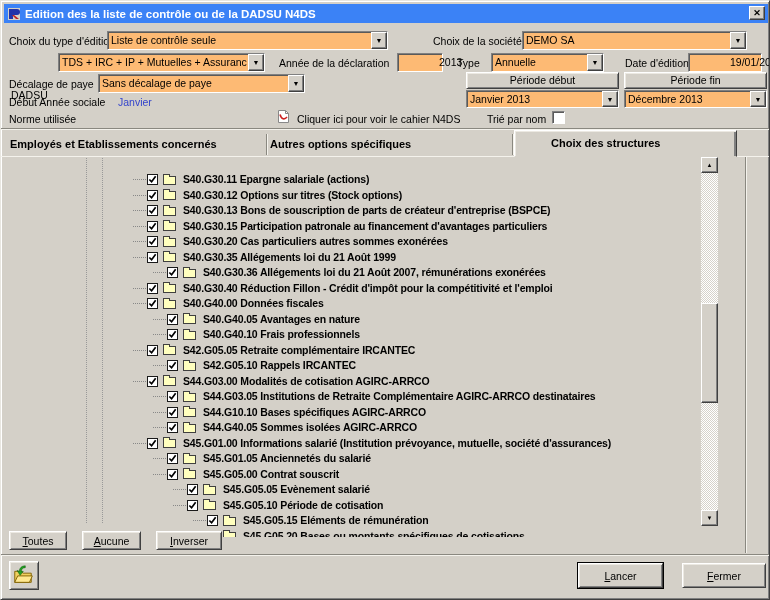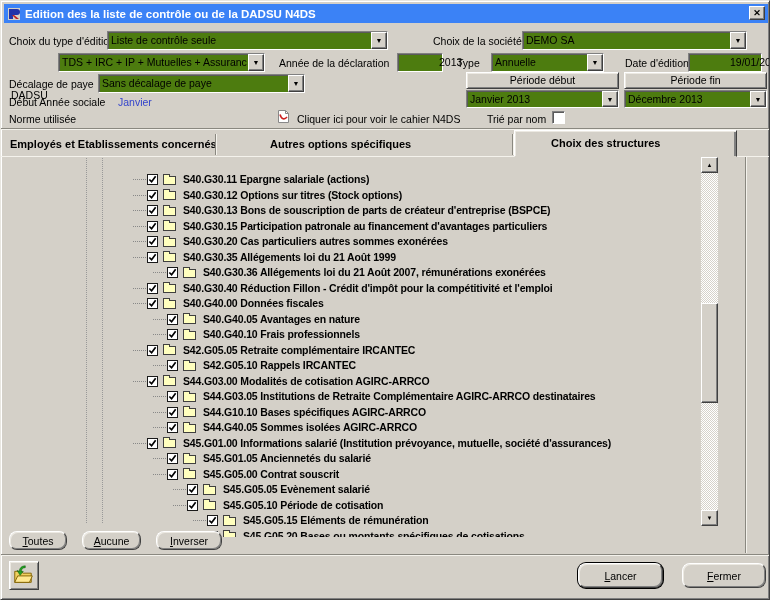--- a/index.html
+++ b/index.html
@@ -8,21 +8,21 @@
     font-family:"Liberation Sans", sans-serif;color:#000;
     border:1px solid;border-color:#e8e6e0 #404040 #404040 #e8e6e0;
     box-shadow:inset 1px 1px 0 #fff, inset -1px -1px 0 #808080;
     box-sizing:border-box;
   }
   #dlg *{box-sizing:border-box;}
   .abs{position:absolute;}
   .lbl{font-size:10.5px;white-space:nowrap;}
   .raised{background:#d4d0c8;border:1px solid;border-color:#ffffff #404040 #404040 #ffffff;
           box-shadow:inset 1px 1px 0 #ece9e2, inset -1px -1px 0 #808080;}
-  .sunken{background:#4d7c0f;border:1px solid;border-color:#808080 #ffffff #ffffff #808080;
+  .sunken{background:#fdba74;border:1px solid;border-color:#808080 #ffffff #ffffff #808080;
           box-shadow:inset 1px 1px 0 #5a5a5a;padding-left:41px;}
   
   .titlebar{left:3px;top:3px;width:764px;height:19px;background:#3b82f6;display:flex;align-items:center;}
   .titlebar .ttl{color:#fff;font-size:11.5px;font-weight:bold;margin-left:4px;white-space:nowrap;}
   .appicon{width:14px;height:14px;margin-left:3px;flex:0 0 auto;}
   .closebtn{position:absolute;right:3px;top:2px;width:16px;height:14px;background:#d4d0c8;
             border:1px solid;border-color:#fff #404040 #404040 #fff;box-shadow:inset -1px -1px 0 #808080;
             font-size:9px;font-weight:bold;text-align:center;line-height:12px;cursor:default;}
   
   .combo{height:19px;}
@@ -36,21 +36,21 @@
   .checkbox13{width:13px;height:13px;background:#fff;border:1px solid;border-color:#808080 #fff #fff #808080;box-shadow:inset 1px 1px 0 #5a5a5a;}
   
   .hline-dark{height:1px;background:#8a8880;}
   .hline-light{height:1px;background:#f4f2ec;}
   .vline-dark{width:1px;background:#8a8880;}
   .vline-light{width:1px;background:#f4f2ec;}
   
   #tabbar{left:0;top:129px;width:770px;height:26px;}
   .tab{position:absolute;top:4px;height:21px;font-weight:bold;font-size:11px;padding:4px 0 0 9px;
        border-right:1px solid #8a8880;box-shadow:1px 0 0 #f4f2ec;white-space:nowrap;overflow:hidden;}
-  .tab:nth-child(1){left:0;width:215px;}
+  .tab:nth-child(1){left:0;width:266px;}
   .tab:nth-child(2){left:260px;width:252px;}
   .tab:nth-child(3){left:513px;width:223px;padding-left:36px;}
   .tab.active{top:0;height:27px;background:#d4d0c8;padding-top:6px;z-index:5;
        border:1px solid;border-color:#fff #404040 transparent #fff;
        box-shadow:inset 1px 1px 0 #ece9e2, inset -2px 0 0 #808080;}
   
   #tree{left:2px;top:171px;width:698px;height:365px;overflow:hidden;margin-left:28px;}
   .tree-row{position:relative;height:15.5px;}
   .tree-row .connector{position:absolute;top:7px;left:calc(102px + var(--level,0)*20px);width:13px;height:0;
        border-top:1px dotted #888;}
@@ -66,21 +66,21 @@
   .gutterline{top:157px;height:365px;border-left:1px dotted #999;}
   
   #vscroll{left:700px;top:156px;width:17px;height:369px;
      background:repeating-conic-gradient(#ffffff 0% 25%, #d6d2ca 0% 50%) 0 0 / 2px 2px;}
   .sbtn{position:absolute;left:0;width:17px;height:16px;background:#d4d0c8;
      border:1px solid;border-color:#fff #404040 #404040 #fff;box-shadow:inset -1px -1px 0 #808080;
      font-size:6px;text-align:center;line-height:14px;color:#000;}
   #sthumb{position:absolute;left:0;top:146px;width:17px;height:100px;background:#d4d0c8;
      border:1px solid;border-color:#fff #404040 #404040 #fff;box-shadow:inset -1px -1px 0 #808080;}
   
-  .pushbtn{font-size:10.5px;text-align:center;cursor:default;border-radius:8px;}
+  .pushbtn{font-size:10.5px;text-align:center;cursor:default;}
   .pushbtn .t{display:block;}
   .pushbtn .t::first-letter{text-decoration:underline;}
   .default-btn{box-shadow:0 0 0 1px #000, inset 1px 1px 0 #ece9e2, inset -1px -1px 0 #808080;}
   .footer-icon-btn{left:8px;top:560px;width:30px;height:29px;padding:2px;}
   .footer-icon-btn svg{width:22px;height:22px;}
 </style>
 </head>
 <body>
 
 <div id="dlg">

